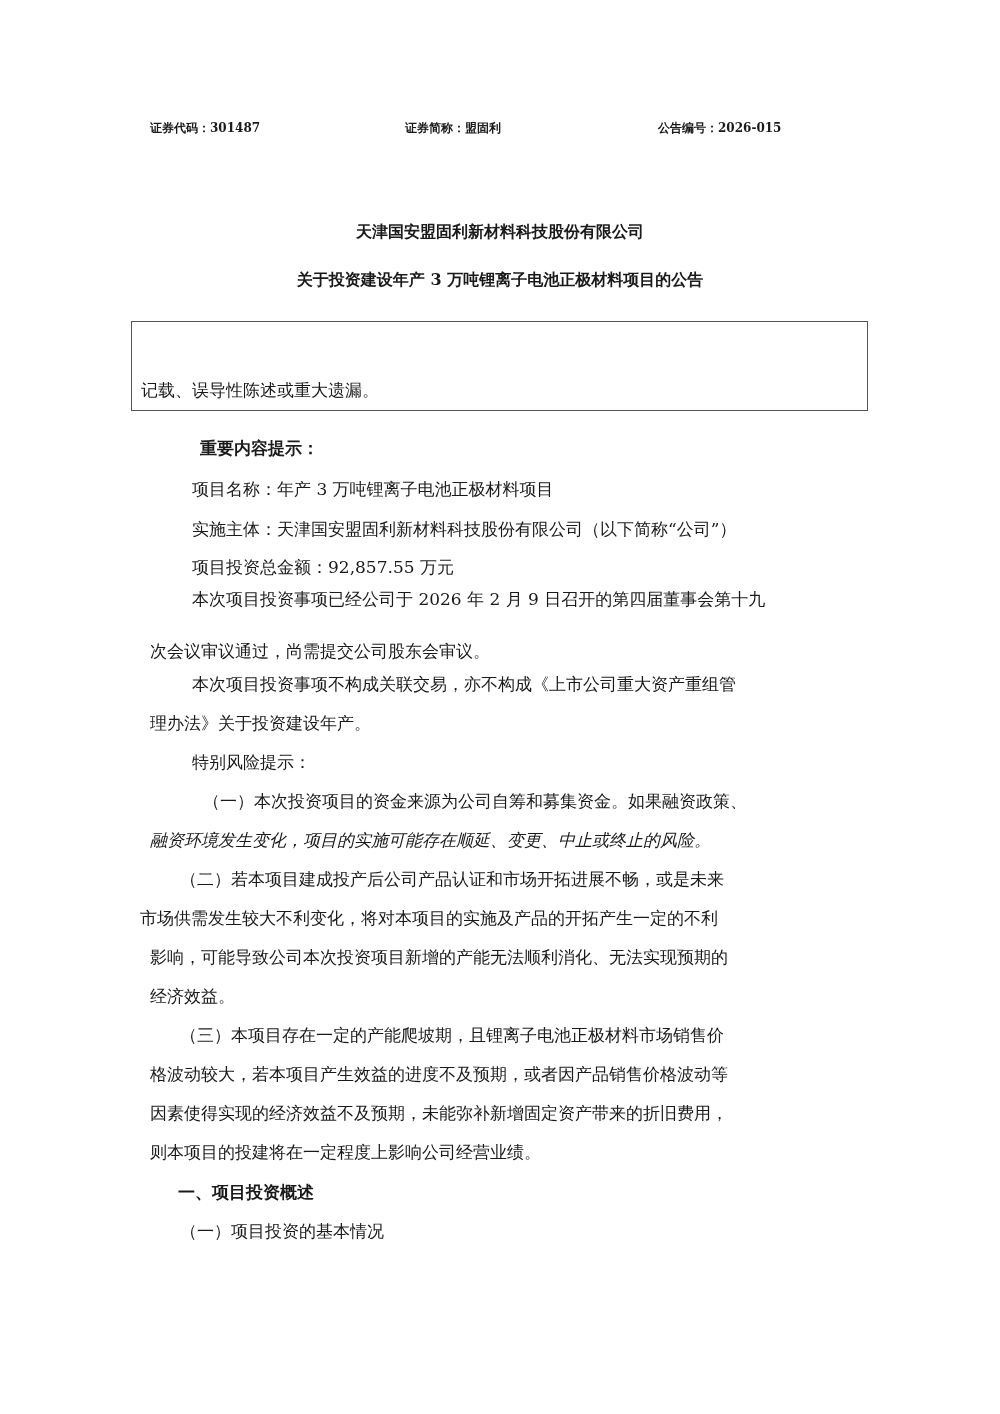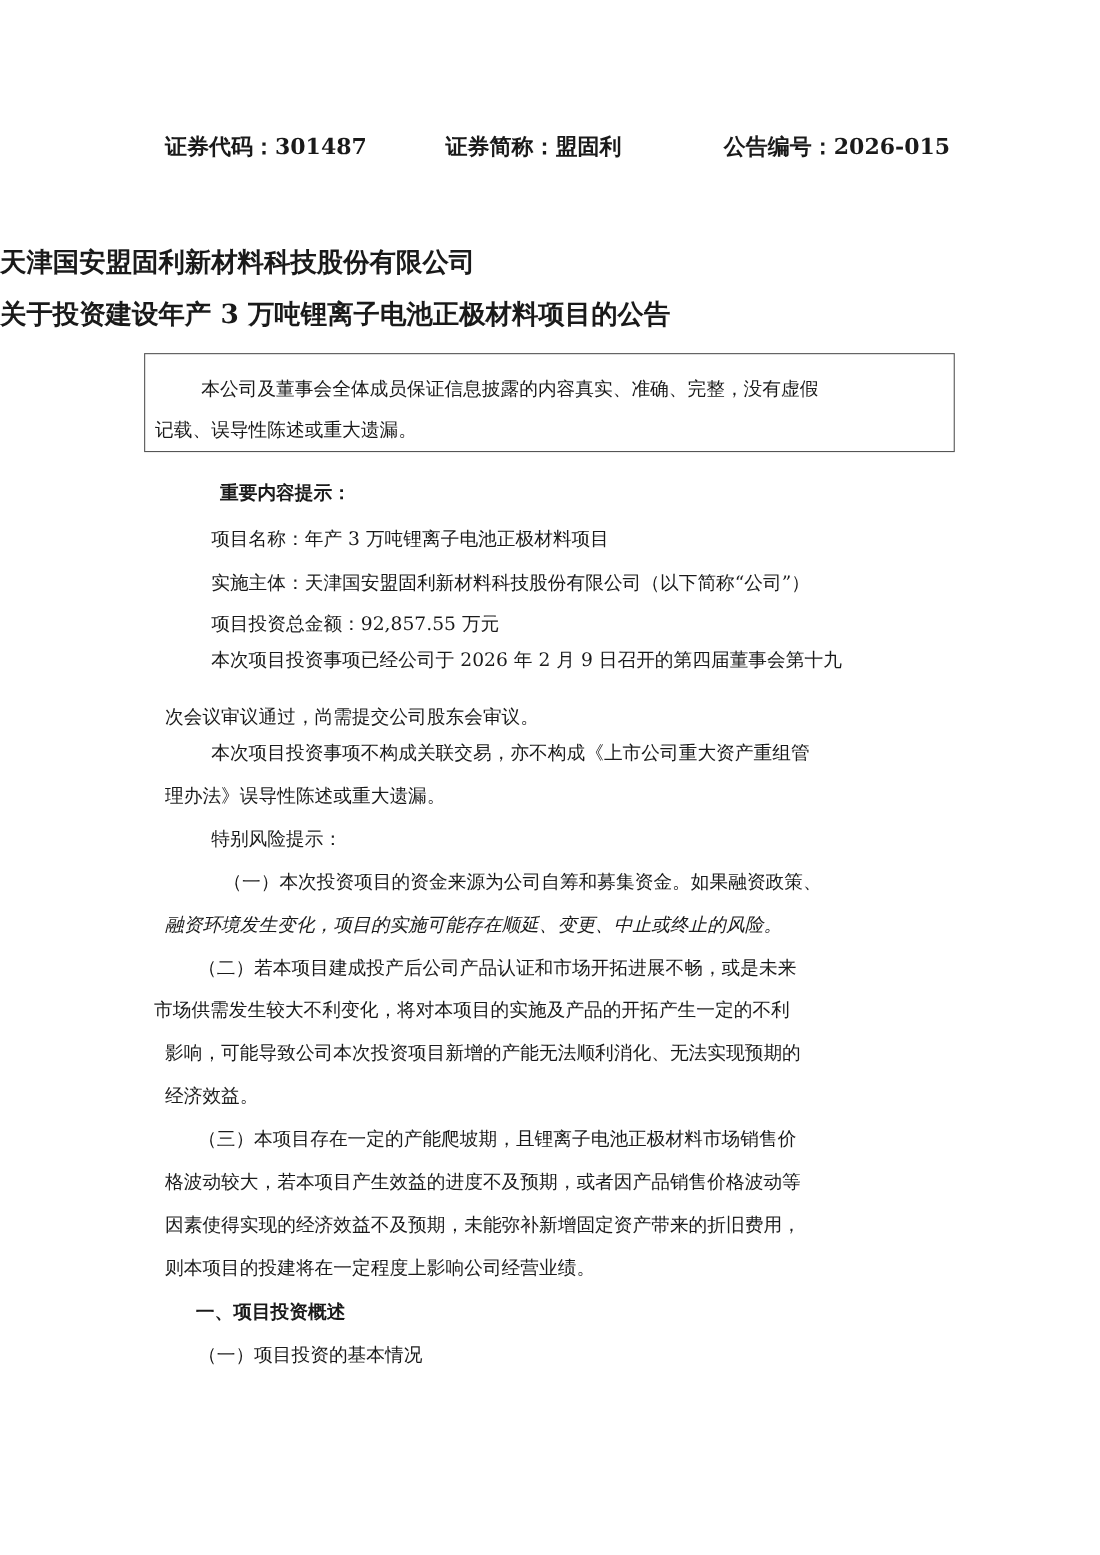--- a/index.html
+++ b/index.html
@@ -3,29 +3,29 @@
   <meta charset="utf-8">
   <style>
     html, body { margin: 0; padding: 0; background: #ffffff; }
     body {
       width: 1000px; height: 1414px; position: relative; overflow: hidden;
       font-family: "DejaVu Serif", "Liberation Serif", serif;
       color: #1a1a1a;
     }
     .header {
       position: absolute; top: 120px; left: 150px; width: 690px; height: 30px;
-      font-size: 20px; font-weight: bold;
+      font-size: 12px; font-weight: bold;
     }
     .header span { position: absolute; top: 0; white-space: nowrap; }
     .h-code { left: 0; }
     .h-abbr { left: 255px; }
     .h-no { left: 508px; }
     .title {
-      position: absolute; left: 0; width: 1000px; 
-      font-size: 24px; font-weight: bold; white-space: nowrap;
+      position: absolute; left: 0; width: 1000px; text-align: center;
+      font-size: 16px; font-weight: bold; white-space: nowrap;
     }
     .title1 { top: 222px; }
     .title2 { top: 270px; }
     .notice-box {
       position: absolute; left: 131px; top: 321px; width: 735px; height: 88px;
       border: 1px solid #555;
     }
     .line {
       position: absolute; white-space: nowrap; font-size: 17px;
     }
@@ -37,33 +37,32 @@
 <div class="header">
   <span class="h-code">证券代码：301487</span>
   <span class="h-abbr">证券简称：盟固利</span>
   <span class="h-no">公告编号：2026-015</span>
 </div>
 
 <div class="title title1">天津国安盟固利新材料科技股份有限公司</div>
 <div class="title title2">关于投资建设年产 3 万吨锂离子电池正极材料项目的公告</div>
 
 <div class="notice-box">
-  <div class="line" style="left:51px; top:20px;">本公司及董事会全体成员保证信息披露的内容真实、准确、完整，没有虚假</div>
   <div class="line" style="left:9px; top:57px;">记载、误导性陈述或重大遗漏。</div>
 </div>
 
 <div>
   <div class="line bold" style="left:200px; top:437px;">重要内容提示：</div>
   <div class="line" style="left:192px; top:478px;">项目名称：年产 3 万吨锂离子电池正极材料项目</div>
   <div class="line" style="left:192px; top:518px;">实施主体：天津国安盟固利新材料科技股份有限公司（以下简称“公司”）</div>
   <div class="line" style="left:192px; top:556px;">项目投资总金额：92,857.55 万元</div>
   <div class="line" style="left:192px; top:588px;">本次项目投资事项已经公司于 2026 年 2 月 9 日召开的第四届董事会第十九</div>
   <div class="line" style="left:150px; top:640px;">次会议审议通过，尚需提交公司股东会审议。</div>
   <div class="line" style="left:192px; top:673px;">本次项目投资事项不构成关联交易，亦不构成《上市公司重大资产重组管</div>
-  <div class="line" style="left:150px; top:712px;">理办法》误导性陈述或重大遗漏。</div>
+  <div class="line" style="left:150px; top:712px;">理办法》关于投资建设年产。</div>
 </div>
 
 <div>
   <div class="line" style="left:192px; top:751px;">特别风险提示：</div>
   <div class="line" style="left:180px; top:790px;margin-left:23px;">（一）本次投资项目的资金来源为公司自筹和募集资金。如果融资政策、</div>
   <div class="line" style="left:150px; top:829px;font-style:italic;">融资环境发生变化，项目的实施可能存在顺延、变更、中止或终止的风险。</div>
   <div class="line" style="left:180px; top:868px;">（二）若本项目建成投产后公司产品认证和市场开拓进展不畅，或是未来</div>
   <div class="line" style="left:140px; top:907px;">市场供需发生较大不利变化，将对本项目的实施及产品的开拓产生一定的不利</div>
   <div class="line" style="left:150px; top:946px;">影响，可能导致公司本次投资项目新增的产能无法顺利消化、无法实现预期的</div>
   <div class="line" style="left:150px; top:985px;">经济效益。</div>

